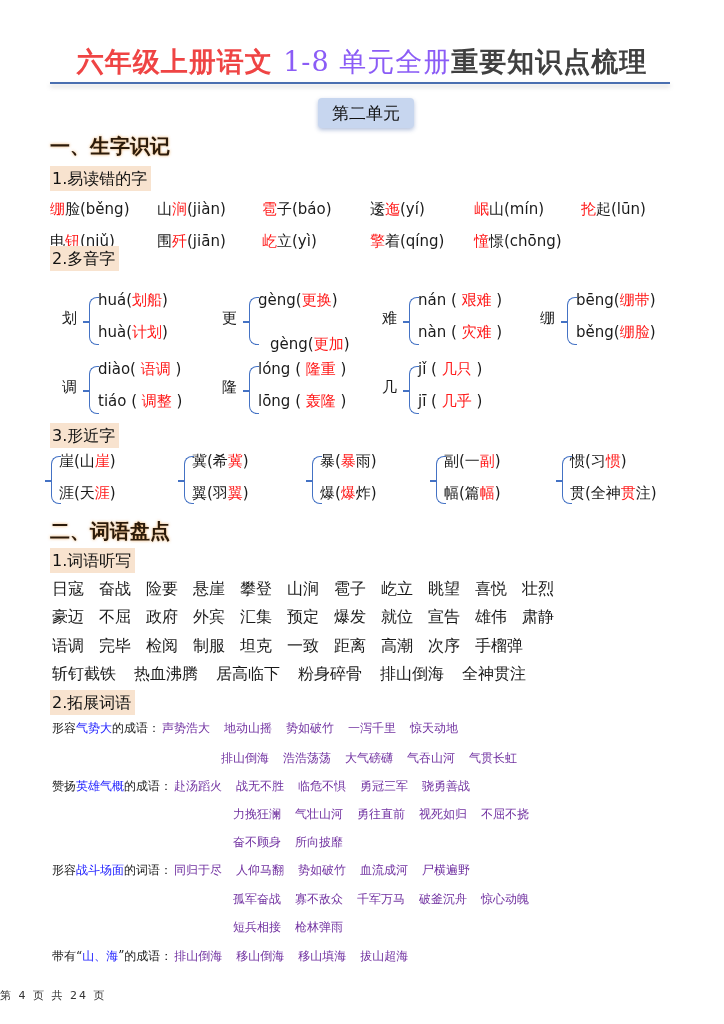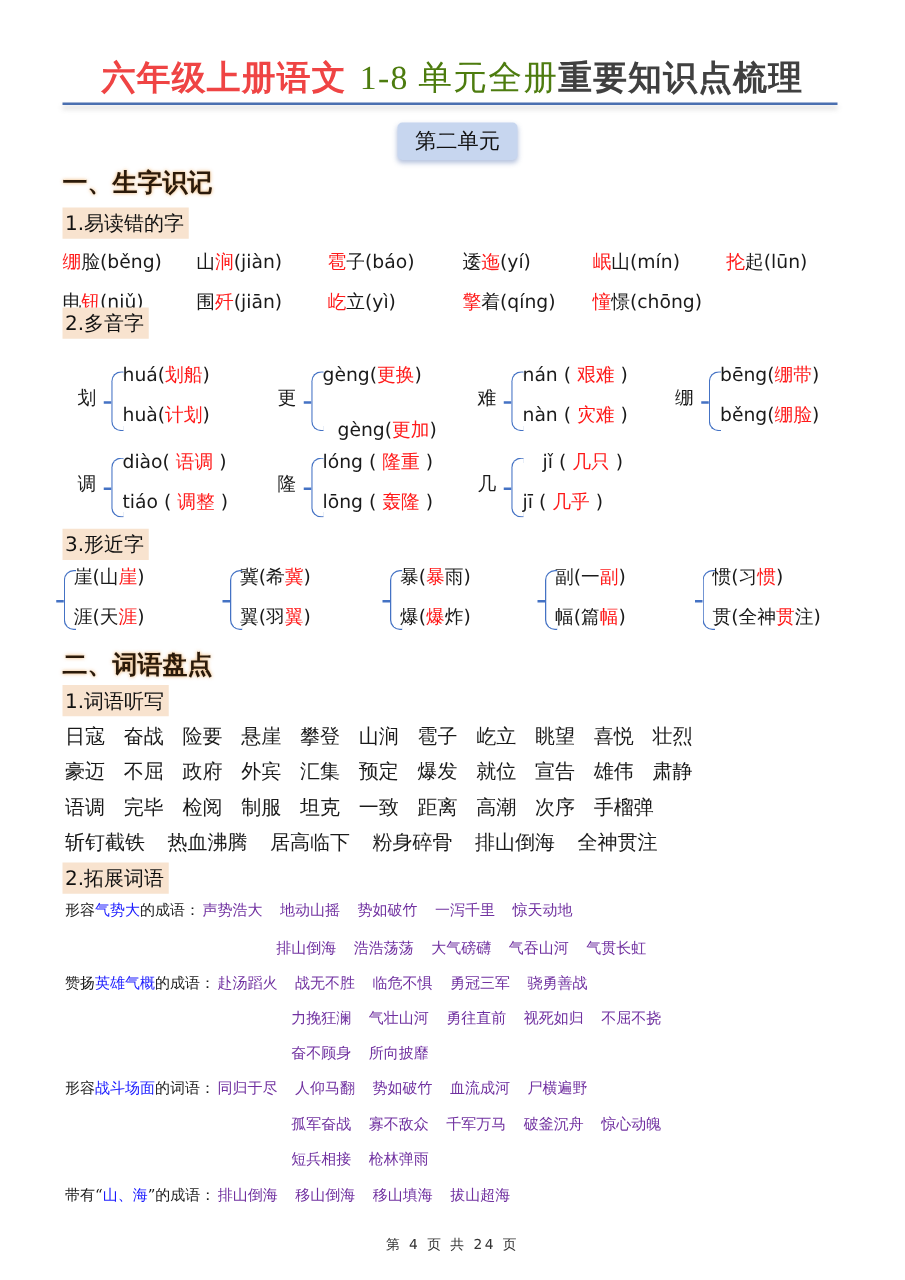--- a/index.html
+++ b/index.html
@@ -2,21 +2,21 @@
 <html><head>
 <meta charset="utf-8">
 <style>
   * { box-sizing: border-box; margin: 0; padding: 0; }
   html, body { width: 724px; height: 1024px; background: #ffffff; overflow: hidden; }
   body { font-family: "DejaVu Sans", sans-serif; color: #1a1a1a; position: relative; }
   .abs { position: absolute; }
 
   .title { left: 0; top: 44px; width: 724px; text-align: center; font-size: 27px; font-weight: bold; font-family: "DejaVu Serif", serif; letter-spacing: 1px; white-space: nowrap; }
   .title .t1 { color: #ef4444; }
-  .title .t2 { color: #4d7c0f; font-weight: normal; font-family: Liberation Serif, serif; }
+  .title .t2 { color: #8b5cf6; font-weight: normal; }
   .title .t3 { color: #404040; }
   .title-rule { left: 50px; top: 82px; width: 620px; height: 2px; background: #4a6fb0; box-shadow: 0 3px 4px rgba(120,120,120,0.35); }
 
   .unit-badge { left: 318px; top: 98px; width: 96px; height: 30px; background: #c7d6ef; border-radius: 4px; box-shadow: 0 2px 4px rgba(90,120,180,0.45); text-align: center; font-size: 17px; line-height: 30px; font-family: "DejaVu Serif", serif; color: #111; }
 
   .sec-h { font-size: 20px; font-weight: bold; font-family: "DejaVu Serif", serif; color: #2b1a0a; text-shadow: 0 0 3px rgba(230,150,60,0.8); white-space: nowrap; }
   .sub-h { background: #f8e3cf; font-size: 16px; padding: 1px 4px 1px 2px; height: 25px; line-height: 23px; white-space: nowrap; color: #111; }
 
   .row { font-size: 15px; white-space: nowrap; }
   .red { color: #ff1a1a; }
@@ -30,21 +30,21 @@
   .poly .ln { position: absolute; left: 36px; }
 
   .near { position: absolute; font-size: 15px; white-space: nowrap; }
   .near .ln { position: absolute; left: 12px; }
 
   .words { font-size: 16px; white-space: nowrap; font-family: "DejaVu Serif", serif; }
   .words span { display: inline-block; margin-right: 15px; }
   .idioms { font-size: 12px; white-space: nowrap; font-family: "DejaVu Serif", serif; }
   .idioms .pi { color: #7030a0; display: inline-block; margin-right: 14px; }
 
-  .footer { left: 0; top: 988px; width: 724px; text-align: center; font-size: 11px; color: #333; letter-spacing: 2px; }
+  .footer { left: 0; top: 988px; width: 724px; text-align: left; font-size: 11px; color: #333; letter-spacing: 2px; }
 </style>
 </head>
 <body>
 
 <div class="abs title">
   <span class="t1">六年级上册语文 </span><span class="t2">1-8 单元全册</span><span class="t3">重要知识点梳理</span>
 </div>
 <div class="abs title-rule"></div>
 <div class="abs unit-badge">第二单元</div>
 
@@ -99,21 +99,21 @@
     </div>
     <div class="poly" style="left:222px;top:360px;width:150px;height:60px;">
       <span class="ch" style="top:18px;">隆</span>
       <span class="brace" style="left:27px;top:6px;height:48px;"></span>
       <div class="ln" style="top:0px;"><span>lóng ( </span><span class="red">隆重</span><span> )</span></div>
       <div class="ln" style="top:32px;"><span>lōng ( </span><span class="red">轰隆</span><span> )</span></div>
     </div>
     <div class="poly" style="left:382px;top:360px;width:150px;height:60px;">
       <span class="ch" style="top:18px;">几</span>
       <span class="brace" style="left:27px;top:6px;height:48px;"></span>
-      <div class="ln" style="top:0px;margin-left:16px;"><span>jǐ ( </span><span class="red">几只</span><span> )</span></div>
+      <div class="ln" style="top:0px;"><span>jǐ ( </span><span class="red">几只</span><span> )</span></div>
       <div class="ln" style="top:32px;"><span>jī ( </span><span class="red">几乎</span><span> )</span></div>
     </div>
   </div>
 
 <div class="abs sub-h" style="left:50px;top:423px;">3.形近字</div>
 <div id="near">
     <div class="near" style="left:47px;top:452px;width:160px;height:60px;">
       <span class="brace" style="left:4px;top:4px;height:48px;"></span>
       <div class="ln" style="top:0px;"><span>崖</span><span>(山</span><span class="red">崖</span><span>)</span></div>
       <div class="ln" style="top:32px;"><span>涯</span><span>(天</span><span class="red">涯</span><span>)</span></div>

